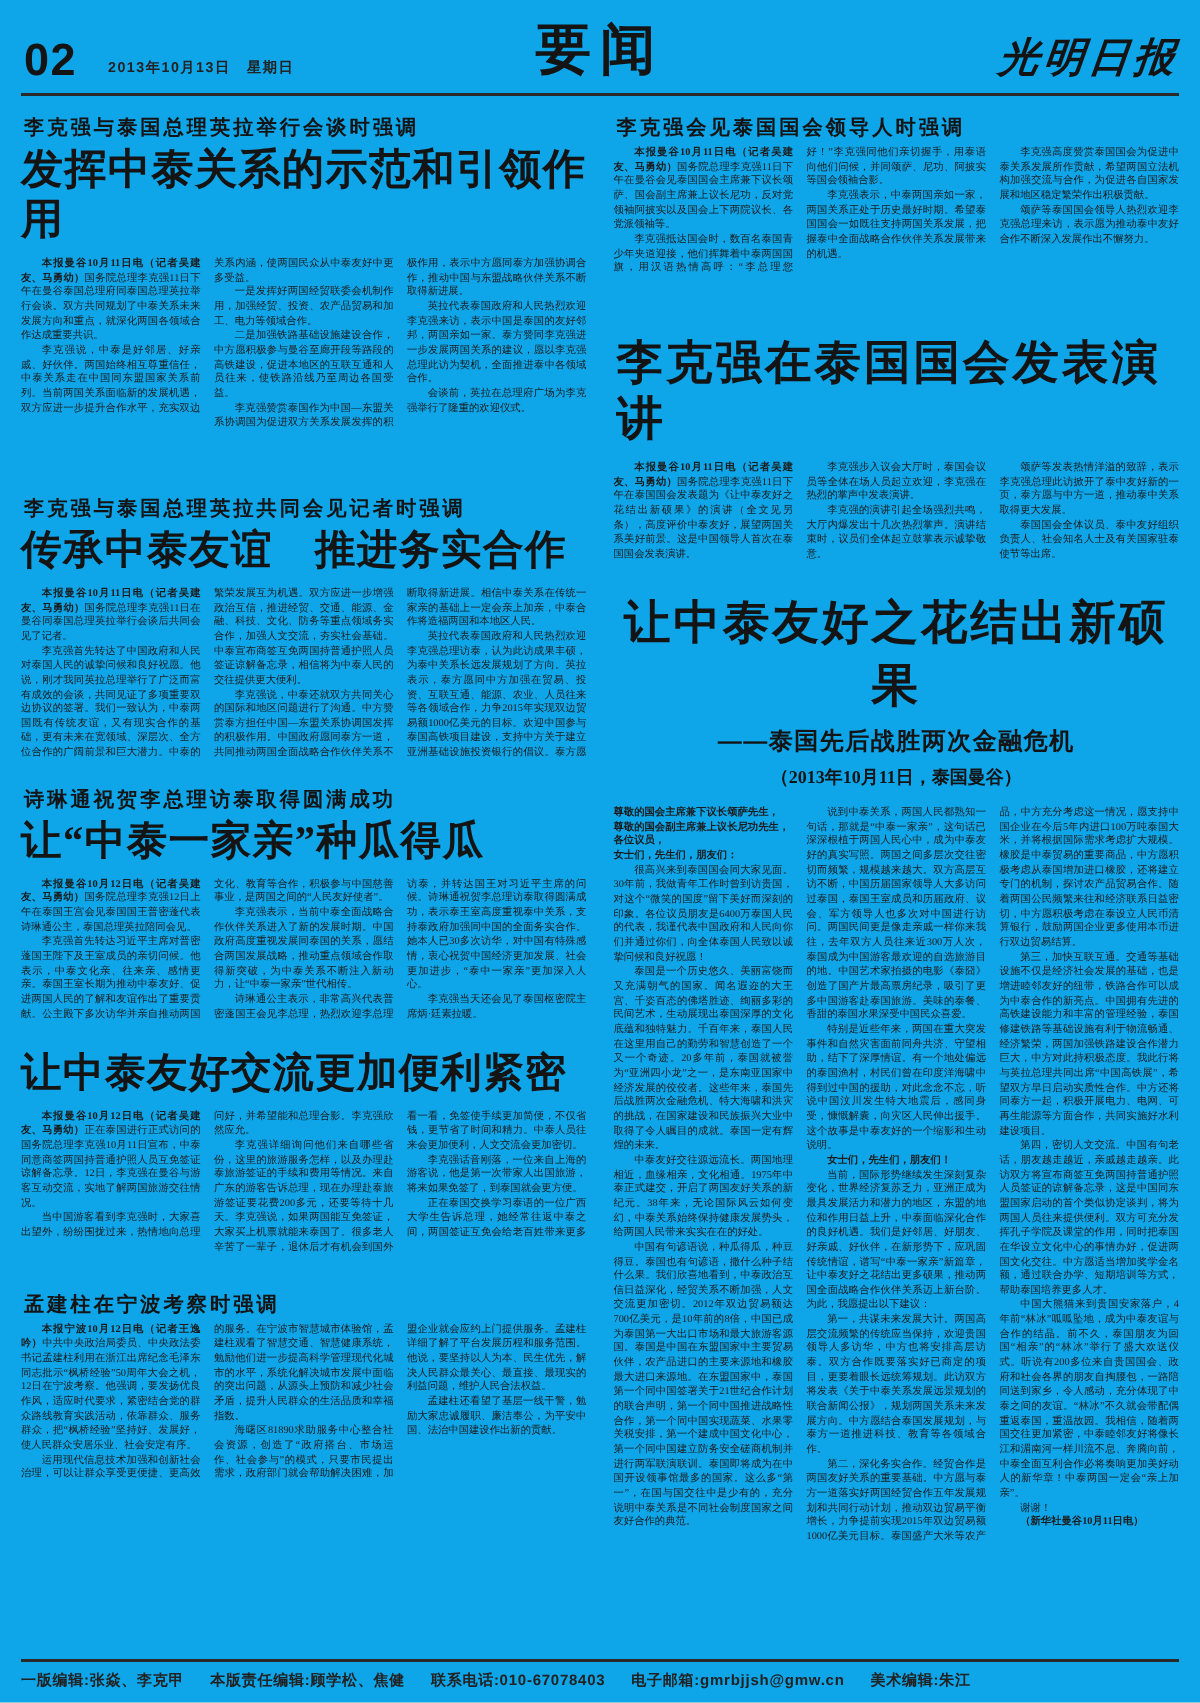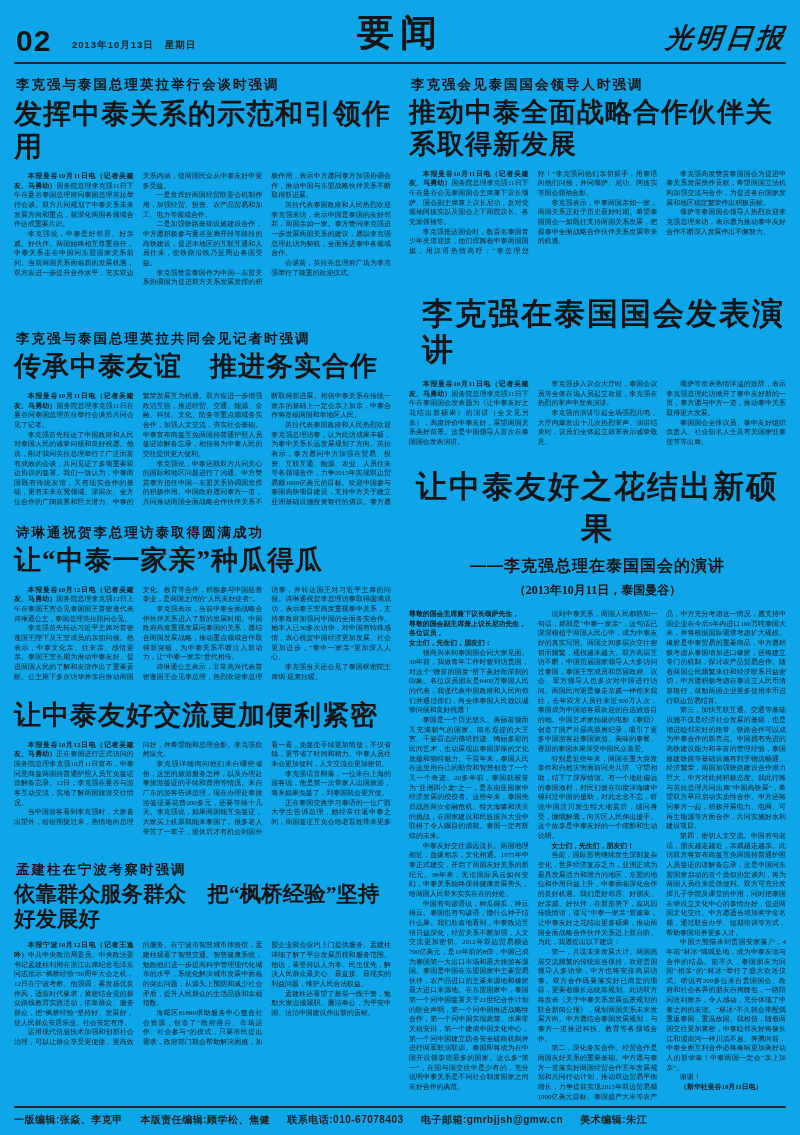--- a/index.html
+++ b/index.html
@@ -40,21 +40,21 @@
   .kicker{
     font-family:"Liberation Sans","DejaVu Sans",sans-serif;
     font-size:13.5px;font-weight:bold;letter-spacing:2px;margin:0 0 3px 2px;
   }
   .headline{
     font-weight:bold;letter-spacing:1px;line-height:1.18;margin:2px 0 8px 0;
   }
   .h-xl{font-size:28px;}
   .h-l{font-size:27px;}
   .h-m{font-size:21.5px;letter-spacing:0;}
-  .h-news{font-size:31px;letter-spacing:2px;margin:6px 0 10px 13px;}
+  .h-news{font-size:31px;letter-spacing:2px;margin:6px 0 10px 2px;}
   .bodycols{
     column-count:3;column-gap:9px;
     font-size:6.9px;line-height:1.4;text-align:justify;
     overflow:hidden;color:#1c1c1c;
   }
   .bodycols p{margin:0;text-indent:2em;}
   .bodycols p.greet{text-indent:0;font-weight:bold;}
   .bodycols b{font-weight:bold;}
   
   .speech-head{
@@ -143,36 +143,34 @@
             <p><b>本报曼谷10月12日电（记者吴建友、马勇幼）</b>正在泰国进行正式访问的国务院总理李克强10月11日宣布，中泰同意商签两国持普通护照人员互免签证谅解备忘录。12日，李克强在曼谷与游客互动交流，实地了解两国旅游交往情况。</p>
             <p>当中国游客看到李克强时，大家喜出望外，纷纷围拢过来，热情地向总理问好，并希望能和总理合影。李克强欣然应允。</p>
             <p>李克强详细询问他们来自哪些省份，这里的旅游服务怎样，以及办理赴泰旅游签证的手续和费用等情况。来自广东的游客告诉总理，现在办理赴泰旅游签证要花费200多元，还要等待十几天。李克强说，如果两国能互免签证，大家买上机票就能来泰国了。很多老人辛苦了一辈子，退休后才有机会到国外看一看，免签使手续更加简便，不仅省钱，更节省了时间和精力。中泰人员往来会更加便利，人文交流会更加密切。</p>
             <p>李克强话音刚落，一位来自上海的游客说，他是第一次带家人出国旅游，将来如果免签了，到泰国就会更方便。</p>
             <p>正在泰国交换学习泰语的一位广西大学生告诉总理，她经常往返中泰之间，两国签证互免会给老百姓带来更多便利和实惠。李克强鼓励她学好泰语，为中泰交流作出贡献。</p>
           </div>
       </div>
 
       <div class="article">
         <div class="kicker">孟建柱在宁波考察时强调</div>
-        <div class="headline h-m">依靠群众服务群众　把“枫桥经验”坚持好发展好</div>
         <div class="bodycols hb-a5">
             <p><b>本报宁波10月12日电（记者王逸吟）</b>中共中央政治局委员、中央政法委书记孟建柱利用在浙江出席纪念毛泽东同志批示“枫桥经验”50周年大会之机，12日在宁波考察。他强调，要发扬优良作风，适应时代要求，紧密结合党的群众路线教育实践活动，依靠群众、服务群众，把“枫桥经验”坚持好、发展好，使人民群众安居乐业、社会安定有序。</p>
             <p>运用现代信息技术加强和创新社会治理，可以让群众享受更便捷、更高效的服务。在宁波市智慧城市体验馆，孟建柱观看了智慧交通、智慧健康系统，勉励他们进一步提高科学管理现代化城市的水平，系统化解决城市发展中面临的突出问题，从源头上预防和减少社会矛盾，提升人民群众的生活品质和幸福指数。</p>
             <p>海曙区81890求助服务中心整合社会资源，创造了“政府搭台、市场运作、社会参与”的模式，只要市民提出需求，政府部门就会帮助解决困难，加盟企业就会应约上门提供服务。孟建柱详细了解了平台发展历程和服务范围。他说，要坚持以人为本、民生优先，解决人民群众最关心、最直接、最现实的利益问题，维护人民合法权益。</p>
             <p>孟建柱还看望了基层一线干警，勉励大家忠诚履职、廉洁奉公，为平安中国、法治中国建设作出新的贡献。</p>
           </div>
       </div>
 
     </div>
 
     <div class="col-right">
 
       <div class="article">
         <div class="kicker">李克强会见泰国国会领导人时强调</div>
-        <div class="headline h-l">推动中泰全面战略合作伙伴关系取得新发展</div>
         <div class="bodycols hb-b1">
             <p><b>本报曼谷10月11日电（记者吴建友、马勇幼）</b>国务院总理李克强11日下午在曼谷会见泰国国会主席兼下议长颂萨、国会副主席兼上议长尼功，反对党领袖阿披实以及国会上下两院议长、各党派领袖等。</p>
             <p>李克强抵达国会时，数百名泰国青少年夹道迎接，他们挥舞着中泰两国国旗，用汉语热情高呼：“李总理您好！”李克强同他们亲切握手，用泰语向他们问候，并同颂萨、尼功、阿披实等国会领袖合影。</p>
             <p>李克强表示，中泰两国亲如一家，两国关系正处于历史最好时期。希望泰国国会一如既往支持两国关系发展，把握泰中全面战略合作伙伴关系发展带来的机遇。</p>
             <p>李克强高度赞赏泰国国会为促进中泰关系发展所作贡献，希望两国立法机构加强交流与合作，为促进各自国家发展和地区稳定繁荣作出积极贡献。</p>
             <p>颂萨等泰国国会领导人热烈欢迎李克强总理来访，表示愿为推动泰中友好合作不断深入发展作出不懈努力。</p>
           </div>
       </div>
 
       <div class="article">
@@ -181,21 +179,21 @@
             <p><b>本报曼谷10月11日电（记者吴建友、马勇幼）</b>国务院总理李克强11日下午在泰国国会发表题为《让中泰友好之花结出新硕果》的演讲（全文见另条），高度评价中泰友好，展望两国关系美好前景。这是中国领导人首次在泰国国会发表演讲。</p>
             <p>李克强步入议会大厅时，泰国会议员等全体在场人员起立欢迎，李克强在热烈的掌声中发表演讲。</p>
             <p>李克强的演讲引起全场强烈共鸣，大厅内爆发出十几次热烈掌声。演讲结束时，议员们全体起立鼓掌表示诚挚敬意。</p>
             <p>颂萨等发表热情洋溢的致辞，表示李克强总理此访掀开了泰中友好新的一页，泰方愿与中方一道，推动泰中关系取得更大发展。</p>
             <p>泰国国会全体议员、泰中友好组织负责人、社会知名人士及有关国家驻泰使节等出席。</p>
           </div>
       </div>
 
       <div class="article">
         <div class="speech-head">让中泰友好之花结出新硕果</div>
-        <div class="speech-sub">——李克强总理在泰国国会的演讲</div>
+        <div class="speech-sub">——泰国先后战胜两次金融危机</div>
         <div class="speech-date">（2013年10月11日，泰国曼谷）</div>
         <div class="bodycols hb-b3">
             <p class="greet">尊敬的国会主席兼下议长颂萨先生，</p>
             <p class="greet">尊敬的国会副主席兼上议长尼功先生，</p>
             <p class="greet">各位议员，</p>
             <p class="greet">女士们，先生们，朋友们：</p>
             <p>很高兴来到泰国国会同大家见面。30年前，我做青年工作时曾到访贵国，对这个“微笑的国度”留下美好而深刻的印象。各位议员朋友是6400万泰国人民的代表，我谨代表中国政府和人民向你们并通过你们，向全体泰国人民致以诚挚问候和良好祝愿！</p>
             <p>泰国是一个历史悠久、美丽富饶而又充满朝气的国家。闻名遐迩的大王宫、千姿百态的佛塔胜迹、绚丽多彩的民间艺术，生动展现出泰国深厚的文化底蕴和独特魅力。千百年来，泰国人民在这里用自己的勤劳和智慧创造了一个又一个奇迹。20多年前，泰国就被誉为“亚洲四小龙”之一，是东南亚国家中经济发展的佼佼者。这些年来，泰国先后战胜两次金融危机、特大海啸和洪灾的挑战，在国家建设和民族振兴大业中取得了令人瞩目的成就。泰国一定有辉煌的未来。</p>
             <p>中泰友好交往源远流长。两国地理相近，血缘相亲，文化相通。1975年中泰正式建交，开启了两国友好关系的新纪元。38年来，无论国际风云如何变幻，中泰关系始终保持健康发展势头，给两国人民带来实实在在的好处。</p>
             <p>中国有句谚语说，种瓜得瓜，种豆得豆。泰国也有句谚语，撒什么种子结什么果。我们欣喜地看到，中泰政治互信日益深化，经贸关系不断加强，人文交流更加密切。2012年双边贸易额达700亿美元，是10年前的8倍，中国已成为泰国第一大出口市场和最大旅游客源国。泰国是中国在东盟国家中主要贸易伙伴，农产品进口的主要来源地和橡胶最大进口来源地。在东盟国家中，泰国第一个同中国签署关于21世纪合作计划的联合声明，第一个同中国推进战略性合作，第一个同中国实现蔬菜、水果零关税安排，第一个建成中国文化中心，第一个同中国建立防务安全磋商机制并进行两军联演联训。泰国即将成为在中国开设领事馆最多的国家。这么多“第一”，在国与国交往中是少有的，充分说明中泰关系是不同社会制度国家之间友好合作的典范。</p>

